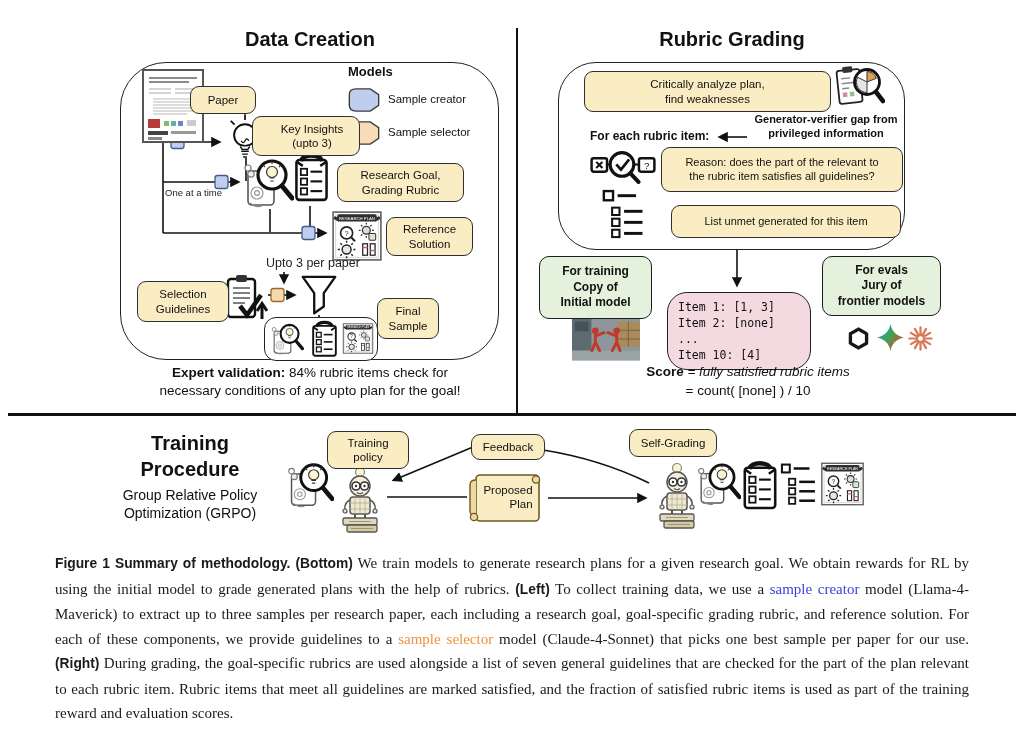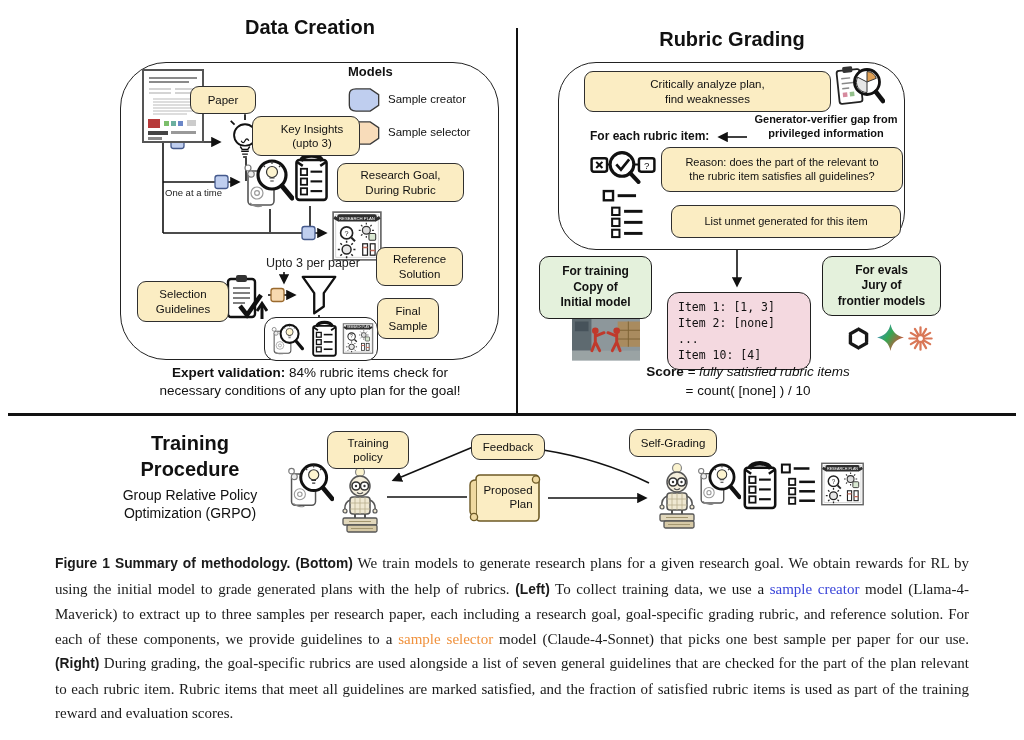--- a/index.html
+++ b/index.html
@@ -261,21 +261,21 @@
       <path d="M548,498 H645" marker-end="url(#ah)"></path>
     </g>
     <g>
       <rect x="171" y="135.5" width="13" height="13" rx="2.5" fill="#BFCEEF" stroke="#44598C" stroke-width="1.3"></rect>
       <rect x="215" y="175.5" width="13" height="13" rx="2.5" fill="#BFCEEF" stroke="#44598C" stroke-width="1.3"></rect>
       <rect x="302" y="226.5" width="13" height="13" rx="2.5" fill="#BFCEEF" stroke="#44598C" stroke-width="1.3"></rect>
       <rect x="271" y="288.5" width="13" height="13" rx="2.5" fill="#F7D9AF" stroke="#9A6A2E" stroke-width="1.3"></rect>
     </g>
   </svg>
 
-  <div class="abs panel-title" style="left:120px;top:16px;width:380px;">Data Creation</div>
+  <div class="abs panel-title" style="left:120px;top:28px;width:380px;">Data Creation</div>
 
   <div class="container" style="left:120px;top:62px;width:377px;height:296px;border-radius:46px;"></div>
 
   <div class="icon" style="left:141px;top:68px;width:64px;height:76px;">
       <svg>
         <use href="#i-paper"></use>
       </svg>
     </div>
   <div class="lbl" style="left:190px;top:86px;width:64px;height:26px;">Paper</div>
 
@@ -307,28 +307,28 @@
       <svg>
         <use href="#i-analyze"></use>
       </svg>
     </div>
   <div class="icon" style="left:294px;top:152px;width:35px;height:51px;">
       <svg>
         <use href="#i-clipboard"></use>
       </svg>
     </div>
   <div class="lbl" style="left:337px;top:163px;width:125px;height:37px;">Research Goal,
-During Rubric</div>
+Grading Rubric</div>
 
   <div class="icon" style="left:331px;top:209px;width:52px;height:54px;">
       <svg>
         <use href="#i-plan"></use>
       </svg>
     </div>
-  <div class="lbl" style="left:376px;top:217px;width:85px;height:37px;margin-top:30px;">Reference
+  <div class="lbl" style="left:386px;top:217px;width:85px;height:37px;">Reference
 Solution</div>
 
   <div class="plain" style="left:258px;top:256px;width:110px;text-align:center;font-size:12.5px;">Upto 3 per paper</div>
 
   <div class="lbl" style="left:137px;top:281px;width:90px;height:39px;">Selection
 Guidelines</div>
   <div class="icon" style="left:226px;top:273px;width:42px;height:50px;">
       <svg>
         <use href="#i-selclip"></use>
       </svg>
@@ -398,21 +398,21 @@
     <b>For training</b>
     <span class="ml">Copy of
 Initial model</span>
   </div>
   <div class="icon" style="left:572px;top:317px;width:68px;height:44px;">
       <svg>
         <use href="#i-meme"></use>
       </svg>
     </div>
 
-  <div class="pinkbox" style="left:667px;top:292px;width:122px;">
+  <div class="pinkbox" style="left:667px;top:292px;width:122px;border-radius:20px;">
     <div>Item 1: [1, 3]</div>
     <div>Item 2: [none]</div>
     <div>...</div>
     <div>Item 10: [4]</div>
   </div>
 
   <div class="greenbox" style="left:822px;top:256px;width:117px;height:58px;">
     <b>For evals</b>
     <span class="ml">Jury of
 frontier models</span>

